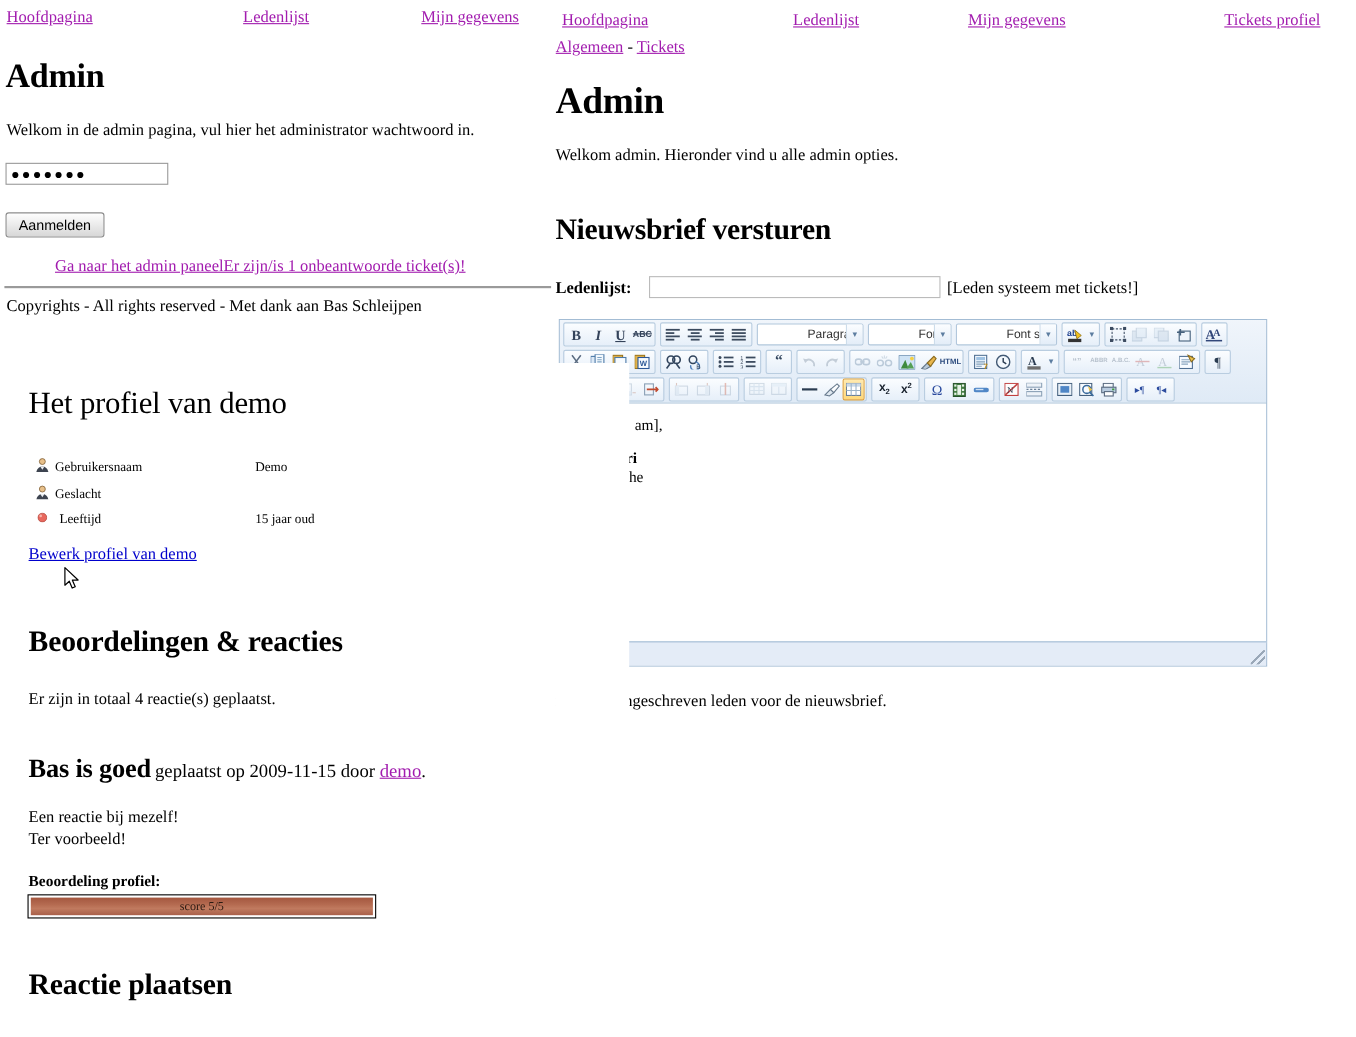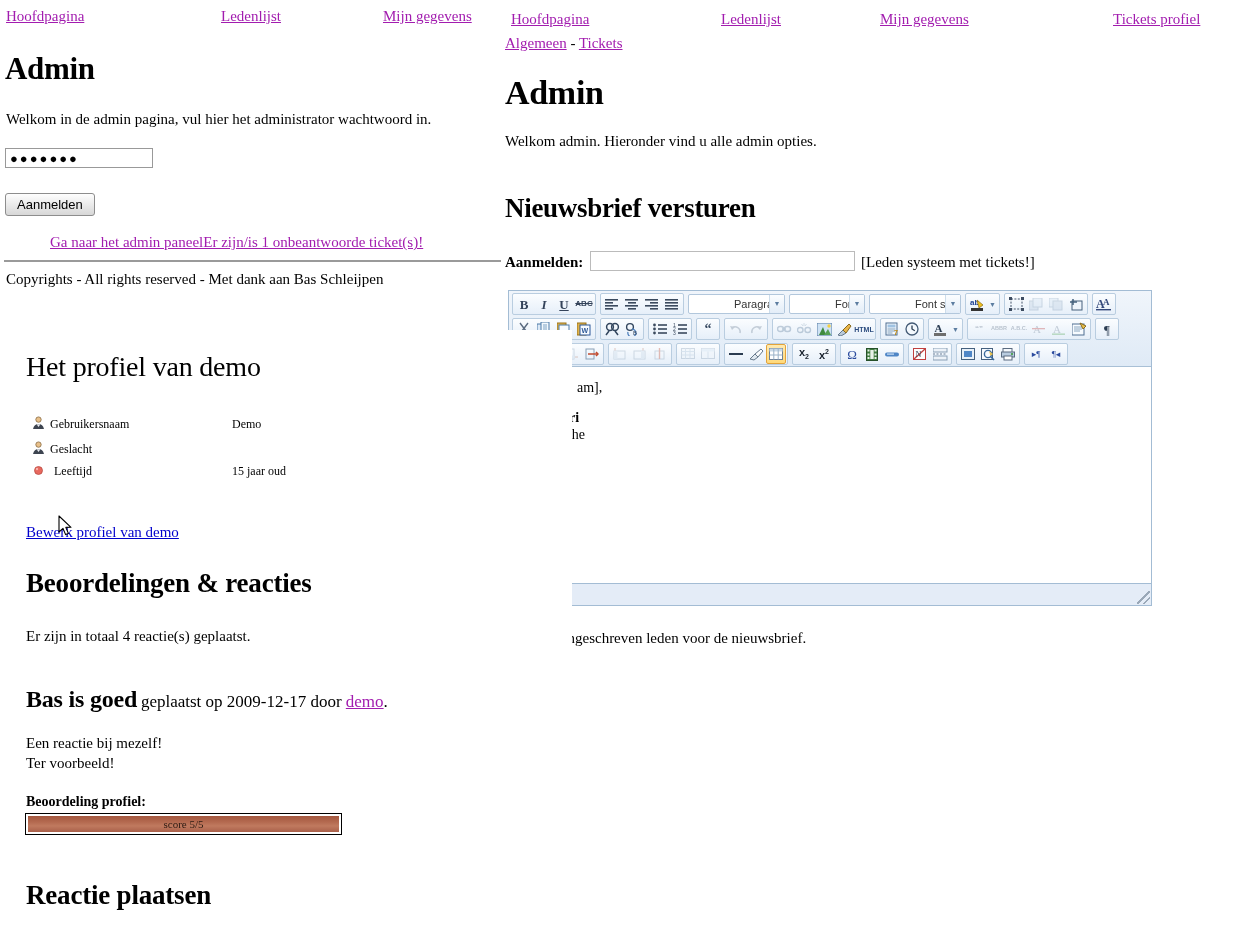--- a/index.html
+++ b/index.html
@@ -145,21 +145,21 @@
   #left-panel .copy{position:absolute;left:6px;top:271px;font-size:15px;}
 
   #left-panel h2.profile{
     position:absolute;left:26px;top:351px;margin:0;
     font-size:28px;font-weight:normal;letter-spacing:-0.2px;
   }
   .prof-row{position:absolute;left:32px;font-size:12px;}
   .prof-ico{position:absolute;left:0;top:1px;width:13px;height:13px;}
   .prof-lbl{position:absolute;left:18px;top:2px;white-space:nowrap;}
   .prof-val{position:absolute;left:200px;top:2px;white-space:nowrap;}
-  #left-panel .edit-link{position:absolute;left:26px;top:524px;font-size:15px;color:#0000cc;}
+  #left-panel .edit-link{position:absolute;left:26px;top:496px;font-size:15px;color:#0000cc;}
   .cursor{position:absolute;left:58px;top:515px;width:16px;height:24px;z-index:9;}
 
   #left-panel h2.reviews{
     position:absolute;left:26px;top:568px;margin:0;
     font-size:27px;font-weight:bold;letter-spacing:-0.2px;
   }
   #left-panel .total{position:absolute;left:26px;top:628px;font-size:15px;}
   .rev-head{position:absolute;left:26px;top:686px;font-size:15px;white-space:nowrap;}
   .rev-head .t{font-size:24px;font-weight:bold;letter-spacing:-0.2px;}
   .rev-head .m{font-size:17px;}
@@ -199,21 +199,21 @@
   <div class="subnav">
     <a href="#">Algemeen</a><span> - </span><a href="#">Tickets</a>
   </div>
 
   <h1>Admin</h1>
   <div class="welcome">Welkom admin. Hieronder vind u alle admin opties.</div>
 
   <h2>Nieuwsbrief versturen</h2>
 
   <div class="subject-row">
-    <span class="subject-label">Aanmelden:</span>
+    <span class="subject-label">Ledenlijst:</span>
     <input class="subject-input" type="text" value="" style="">
     <span class="subject-note">[Leden systeem met tickets!]</span>
   </div>
 
   <div class="mce">
     <div class="mce-toolbars">
 
       <div class="mce-row">
         <div class="mce-grp">
           <div class="btn">
@@ -787,21 +787,21 @@
     <span class="prof-val">15 jaar oud</span>
   </div>
 
   <a href="#" class="edit-link">Bewerk profiel van demo</a>
 
   <h2 class="reviews">Beoordelingen &amp; reacties</h2>
   <div class="total">Er zijn in totaal 4 reactie(s) geplaatst.</div>
 
   <div class="rev-head">
     <span class="t">Bas is goed</span>
-    <span class="m">geplaatst op 2009-12-17 door </span><a href="#" class="m">demo</a><span class="m">.</span>
+    <span class="m">geplaatst op 2009-11-15 door </span><a href="#" class="m">demo</a><span class="m">.</span>
   </div>
 
   <div class="rev-body">
     <div>Een reactie bij mezelf!</div>
     <div>Ter voorbeeld!</div>
   </div>
 
   <div class="score-lbl">Beoordeling profiel:</div>
   <div class="score-box">
     <div class="score-fill">

